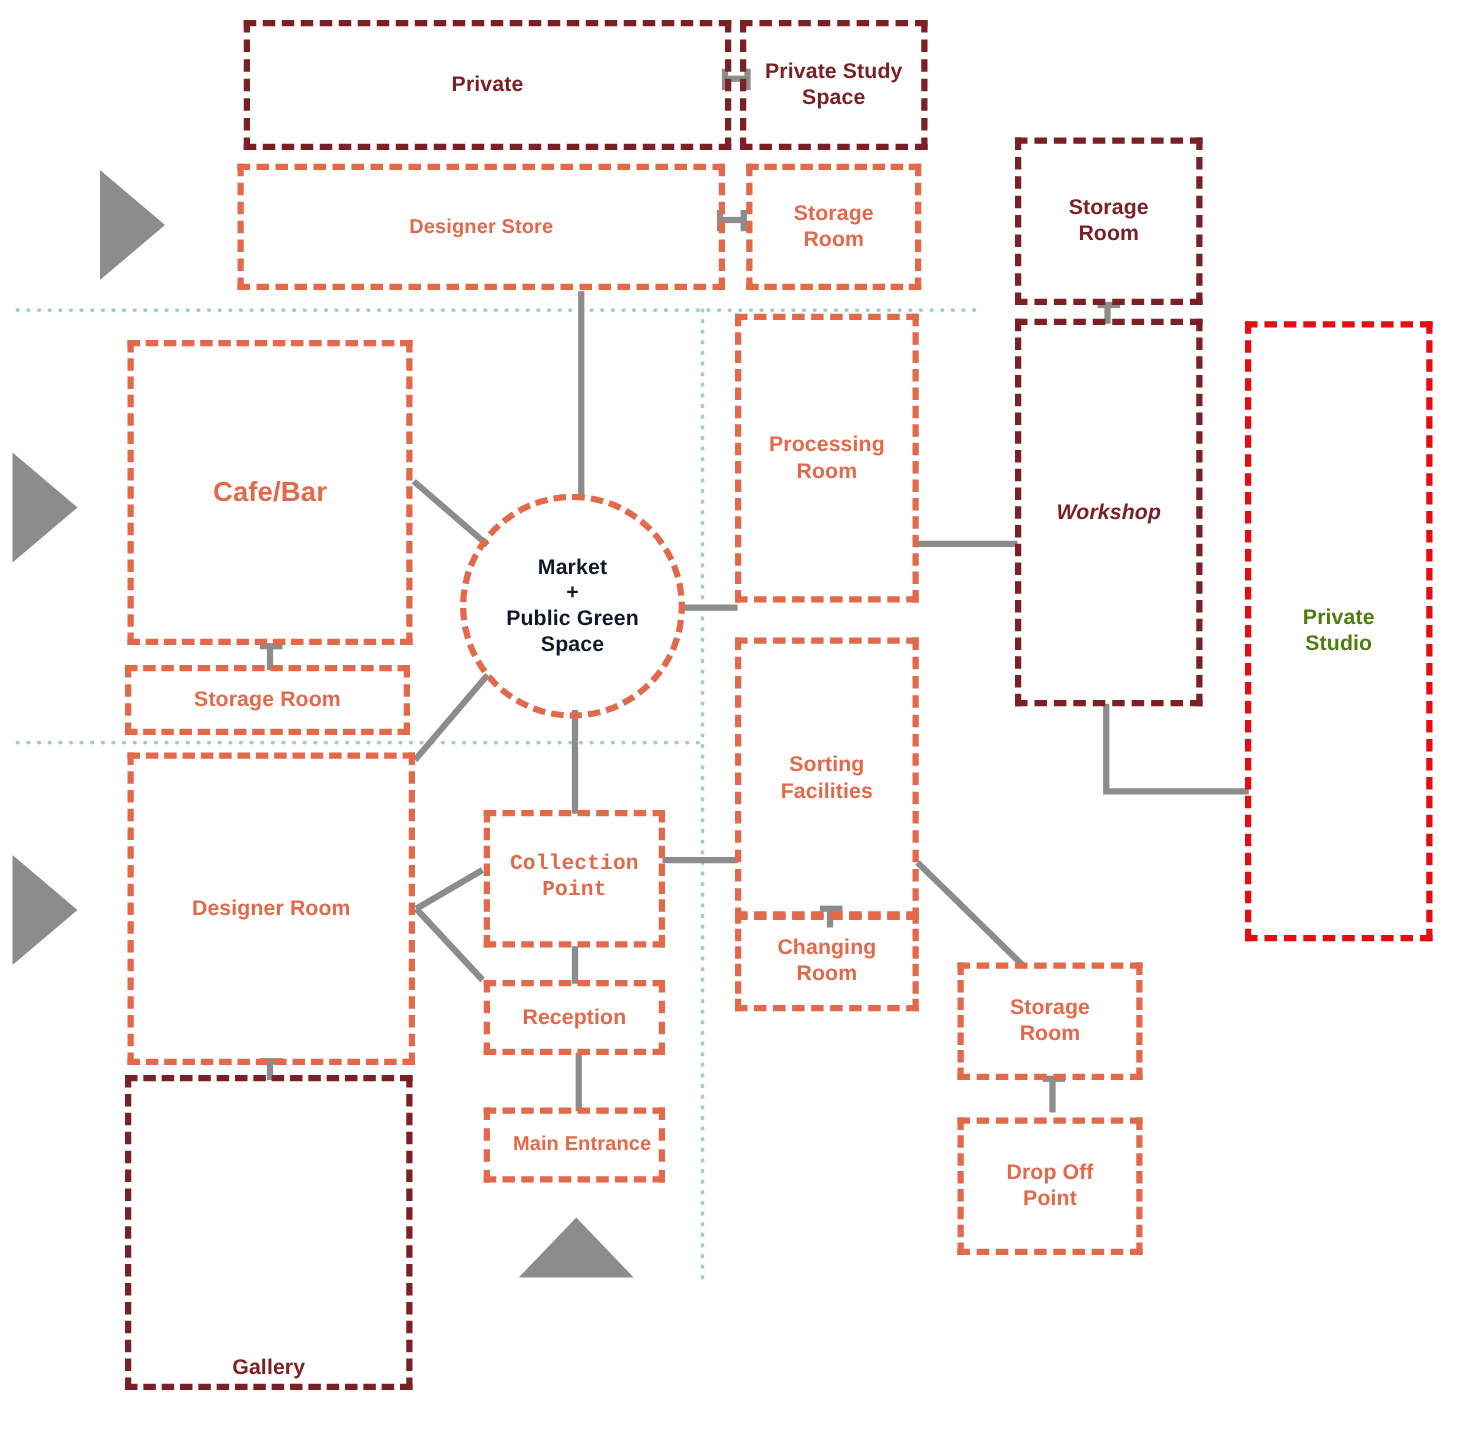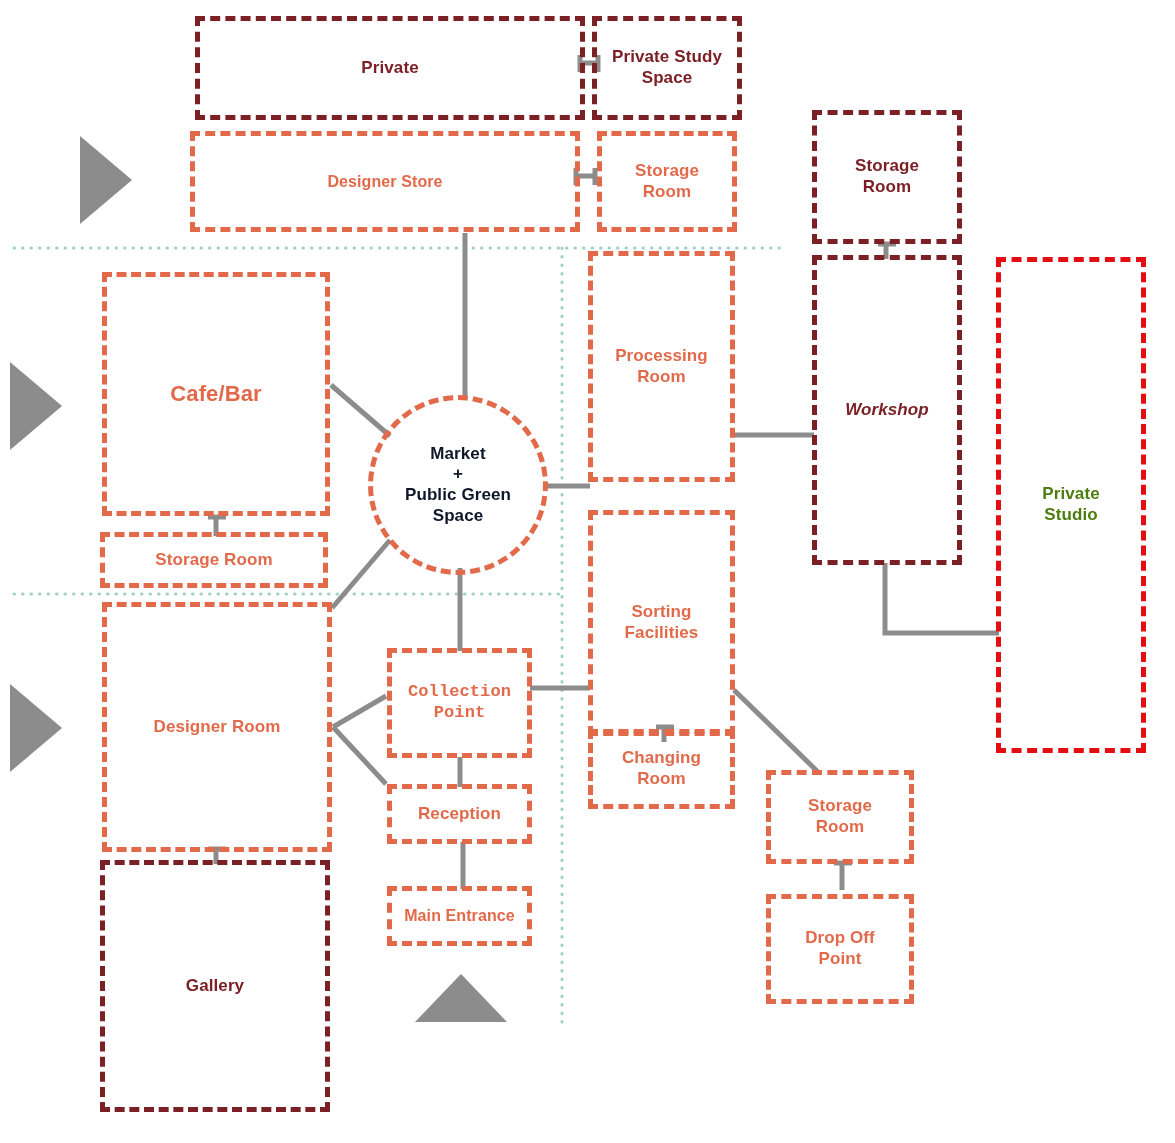--- a/index.html
+++ b/index.html
@@ -208,34 +208,34 @@
 
   <div class="node k-orange" style="left:588px;top:729px;width:147px;height:80px;font-size:17px;">
     <span class="lbl">Changing
 Room</span>
   </div>
 
   <div class="node k-orange" style="left:102px;top:602px;width:230px;height:250px;font-size:17px;">
     <span class="lbl">Designer Room</span>
   </div>
 
-  <div class="node k-darkred" style="left:100px;top:860px;width:230px;height:252px;font-size:17px;">
+  <div class="node k-darkred" style="left:100px;top:860px;width:230px;height:252px;font-size:17px;align-items:flex-end;">
     <span class="lbl">Gallery</span>
   </div>
 
   <div class="node k-orange" style="left:387px;top:648px;width:145px;height:110px;font-size:17px;font-family:Liberation Mono, monospace;">
     <span class="lbl">Collection
 Point</span>
   </div>
 
   <div class="node k-orange" style="left:387px;top:784px;width:145px;height:60px;font-size:17px;">
     <span class="lbl">Reception</span>
   </div>
 
-  <div class="node k-orange" style="left:387px;top:886px;width:145px;height:60px;font-size:16px;">
+  <div class="node k-orange" style="left:387px;top:886px;width:145px;height:60px;font-size:16px;justify-content:flex-end;">
     <span class="lbl">Main Entrance</span>
   </div>
 
   <div class="node k-orange" style="left:766px;top:770px;width:148px;height:94px;font-size:17px;">
     <span class="lbl">Storage
 Room</span>
   </div>
 
   <div class="node k-orange" style="left:766px;top:894px;width:148px;height:110px;font-size:17px;">
     <span class="lbl">Drop Off

